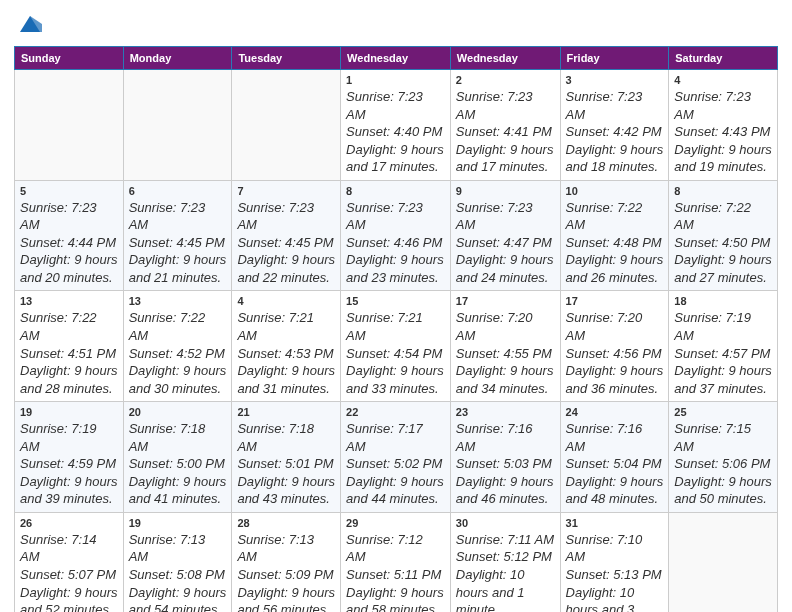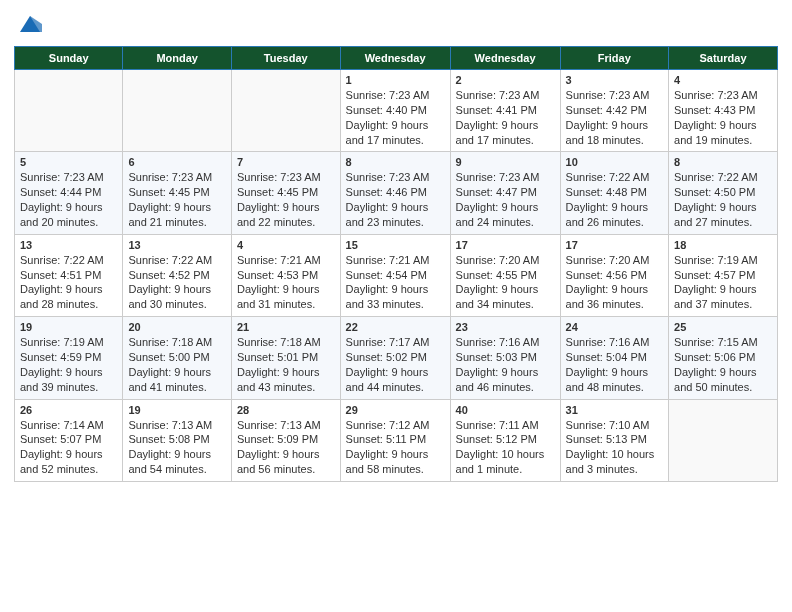--- a/index.html
+++ b/index.html
@@ -49,23 +49,23 @@
     .location {
       font-size: 13px;
       color: #555;
     }
     .calendar {
       width: 100%;
       border-collapse: collapse;
       font-size: 10px;
     }
     .calendar th {
-      background: #14532d;
+      background: #701a75;
       color: #fff;
-      text-align: center;
+      text-align: left;
       padding: 5px 6px;
       font-size: 11px;
       font-weight: bold;
       border: 1px solid #2979b5;
     }
     .calendar td {
       border: 1px solid #ccc;
       vertical-align: top;
       padding: 4px 5px;
       width: 113px;
@@ -75,23 +75,24 @@
     .calendar tr:nth-child(even) td {
       background: #f5f8fc;
     }
     .day-num {
       font-size: 11px;
       font-weight: bold;
       color: #333;
       margin-bottom: 2px;
     }
     .day-info {
-      font-size: 11px;
+      font-size: 13px;
       color: #333;
       line-height: 1.35;
+      font-style: italic;
     }
     .empty-cell {
       background: #f9f9f9 !important;
     }
   </style>
 </head>
 <body>
 
 <div class="page">
   <div class="header">
@@ -249,21 +250,21 @@
       </td>
           <td>
         <div class="day-num">28</div>
         <div class="day-info">Sunrise: 7:13 AM<br>Sunset: 5:09 PM<br>Daylight: 9 hours and 56 minutes.</div>
       </td>
           <td>
         <div class="day-num">29</div>
         <div class="day-info">Sunrise: 7:12 AM<br>Sunset: 5:11 PM<br>Daylight: 9 hours and 58 minutes.</div>
       </td>
           <td>
-        <div class="day-num">40</div>
+        <div class="day-num">30</div>
         <div class="day-info">Sunrise: 7:11 AM<br>Sunset: 5:12 PM<br>Daylight: 10 hours and 1 minute.</div>
       </td>
           <td>
         <div class="day-num">31</div>
         <div class="day-info">Sunrise: 7:10 AM<br>Sunset: 5:13 PM<br>Daylight: 10 hours and 3 minutes.</div>
       </td>
           <td class="empty-cell"></td>
         </tr>
       </tbody>
   </table>

